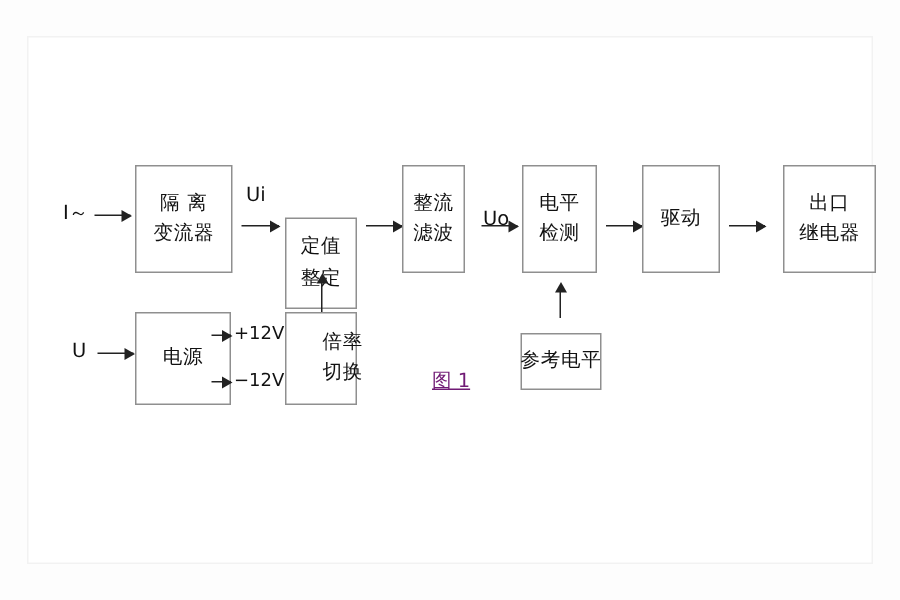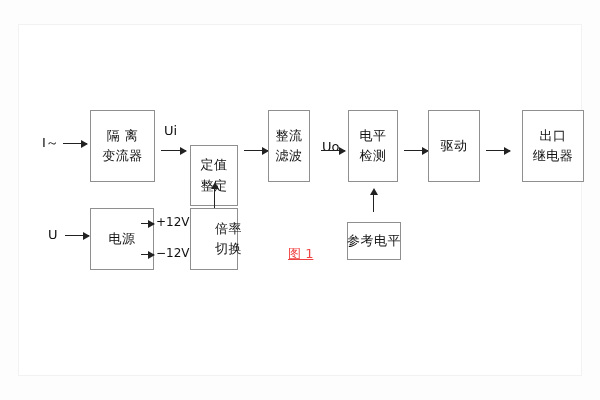--- a/index.html
+++ b/index.html
@@ -85,21 +85,21 @@
     position: absolute;
     left: -3.5px;
     top: -6px;
     width: 0; height: 0;
     border-bottom: 7px solid #222222;
     border-left: 4px solid transparent;
     border-right: 4px solid transparent;
   }
   .caption {
     position: absolute;
-    color: #ef4444;
+    color: #701a75;
     font-size: 13px;
     white-space: nowrap;
     text-decoration: underline;
   }
 </style>
 </head>
 <body>
 
 <div id="canvas">
   <div id="frame"></div>

